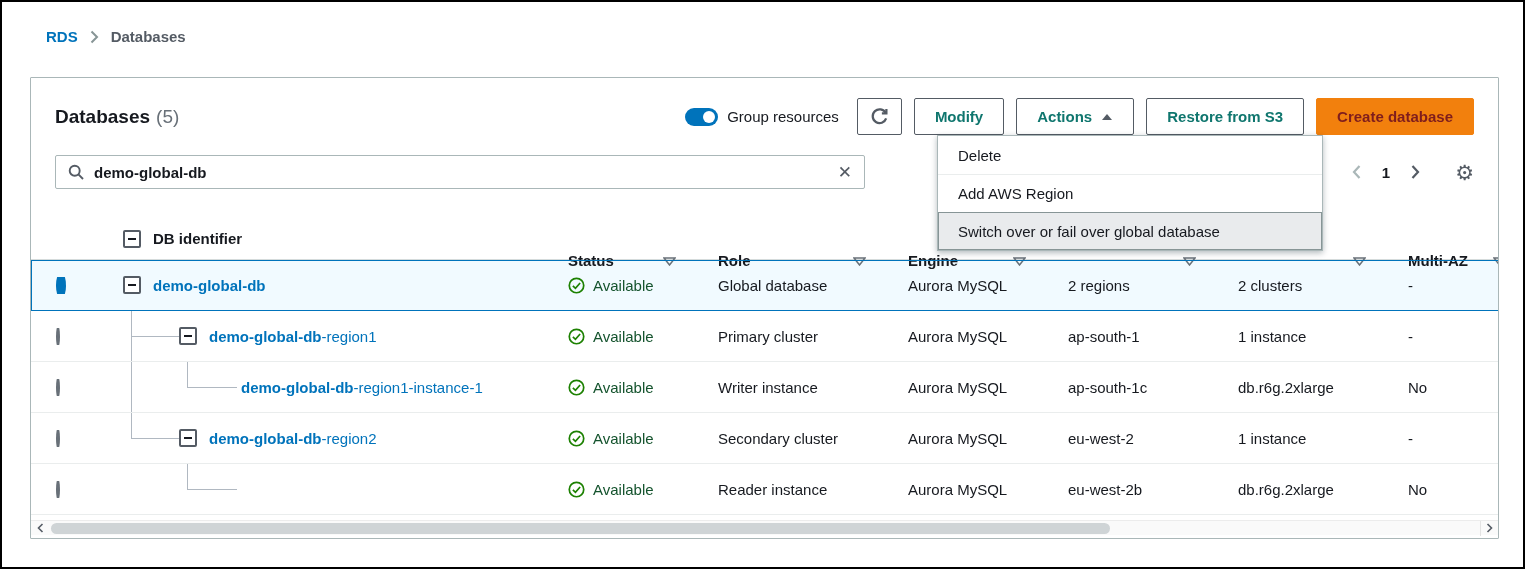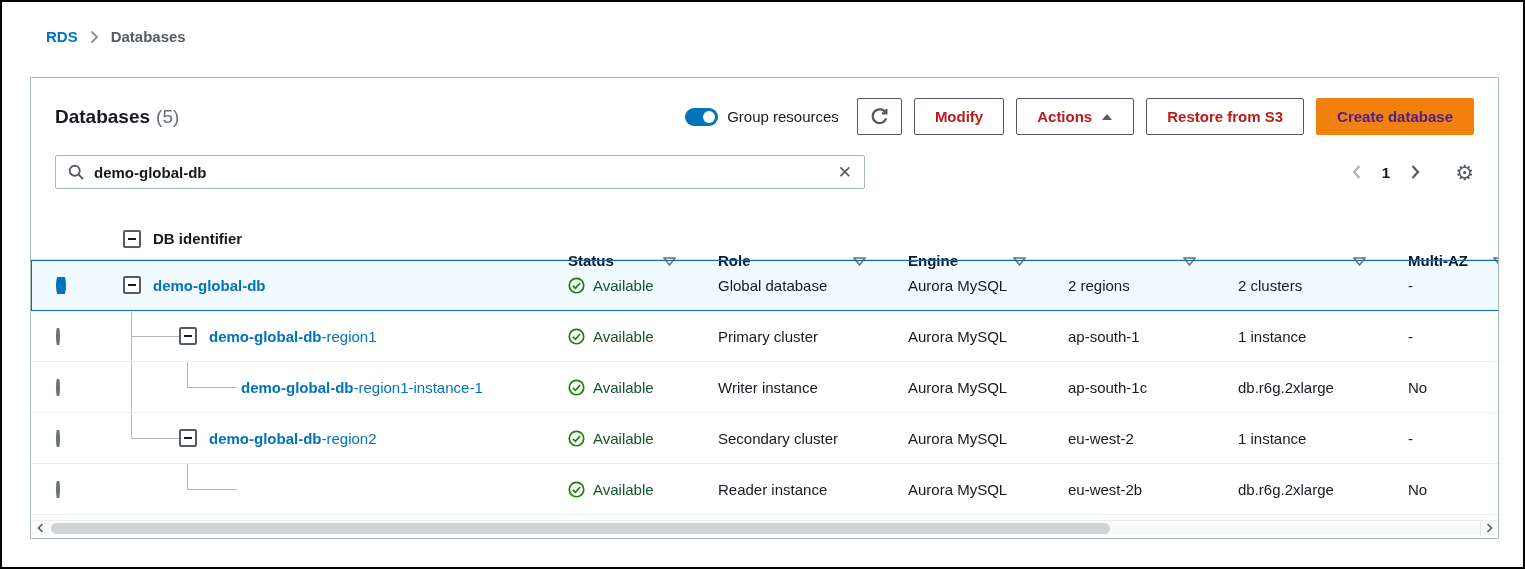--- a/index.html
+++ b/index.html
@@ -21,24 +21,24 @@
   .panel-title { font-size:19px; font-weight:700; white-space:nowrap; }
   .panel-count { font-size:19px; font-weight:400; color:#687078; margin-left:6px; }
   .toolbar-right { margin-left:auto; display:flex; align-items:center; gap:12px; }
 
   .toggle-wrap { display:flex; align-items:flex-start; gap:9px; margin-right:6px; cursor:pointer; }
   .toggle-track { position:relative; width:33px; height:18px; border-radius:9px; background:#0073bb; flex:none; }
   .toggle-knob { position:absolute; top:3px; right:3px; width:12px; height:12px; border-radius:50%; background:#fff; }
   .toggle-label { font-size:15px; color:#16191f; white-space:nowrap; }
 
   .btn { height:37px; display:flex; align-items:center; justify-content:center; gap:9px;
-         background:#fff; border:1px solid #545b64; border-radius:2px; color:#b91c1c;
+         background:#fff; border:1px solid #545b64; border-radius:2px; color:#0f766e;
          font-family:inherit; font-size:15px; font-weight:700; padding:0 20px; cursor:pointer; white-space:nowrap; }
   .btn-icon { width:45px; padding:0; }
-  .btn-primary { background:#f2800d; border-color:#f2800d; color:#4c1d95; }
+  .btn-primary { background:#f2800d; border-color:#f2800d; color:#7f1d1d; }
 
   
   .search-row { display:flex; align-items:center; padding:0 24px; margin-top:20px; }
   .searchbox { width:810px; height:34px; border:1px solid #aab7b8; border-radius:2px; background:#fff;
                display:flex; align-items:center; padding:0 12px; gap:10px; }
   .searchbox input { flex:1; border:none; outline:none; font-family:inherit; font-size:15px; font-weight:700; color:#16191f; background:transparent; }
   .clear-x { font-size:17px; color:#545b64; cursor:pointer; line-height:1; }
   .pager { margin-left:auto; display:flex; align-items:center; gap:18px; }
   .page-num { font-size:15px; font-weight:700; }
   .pg-btn { background:none; border:none; cursor:pointer; display:flex; align-items:center; padding:2px; }
@@ -168,20 +168,25 @@
         <span class="page-num">1</span>
         <button class="pg-btn">
           <svg width="11" height="16" viewBox="0 0 11 16">
               <path d="M2.5 2 L8 8 L2.5 14" fill="none" stroke="#545b64" stroke-width="2.2"></path>
             </svg>
         </button>
         <span class="gear">⚙</span>
       </div>
     </div>
 
+    <div class="menu">
+      <div class="menu-item">Delete</div>
+      <div class="menu-item">Add AWS Region</div>
+      <div class="menu-item highlighted">Switch over or fail over global database</div>
+    </div>
 
     <div class="table">
 
       <div class="thead">
         <div class="c c-radio"></div>
         <div class="c c-name">
           <span class="checkbox ml40">
               <span class="minus"></span>
             </span>
           <span class="exp-gap"></span>

